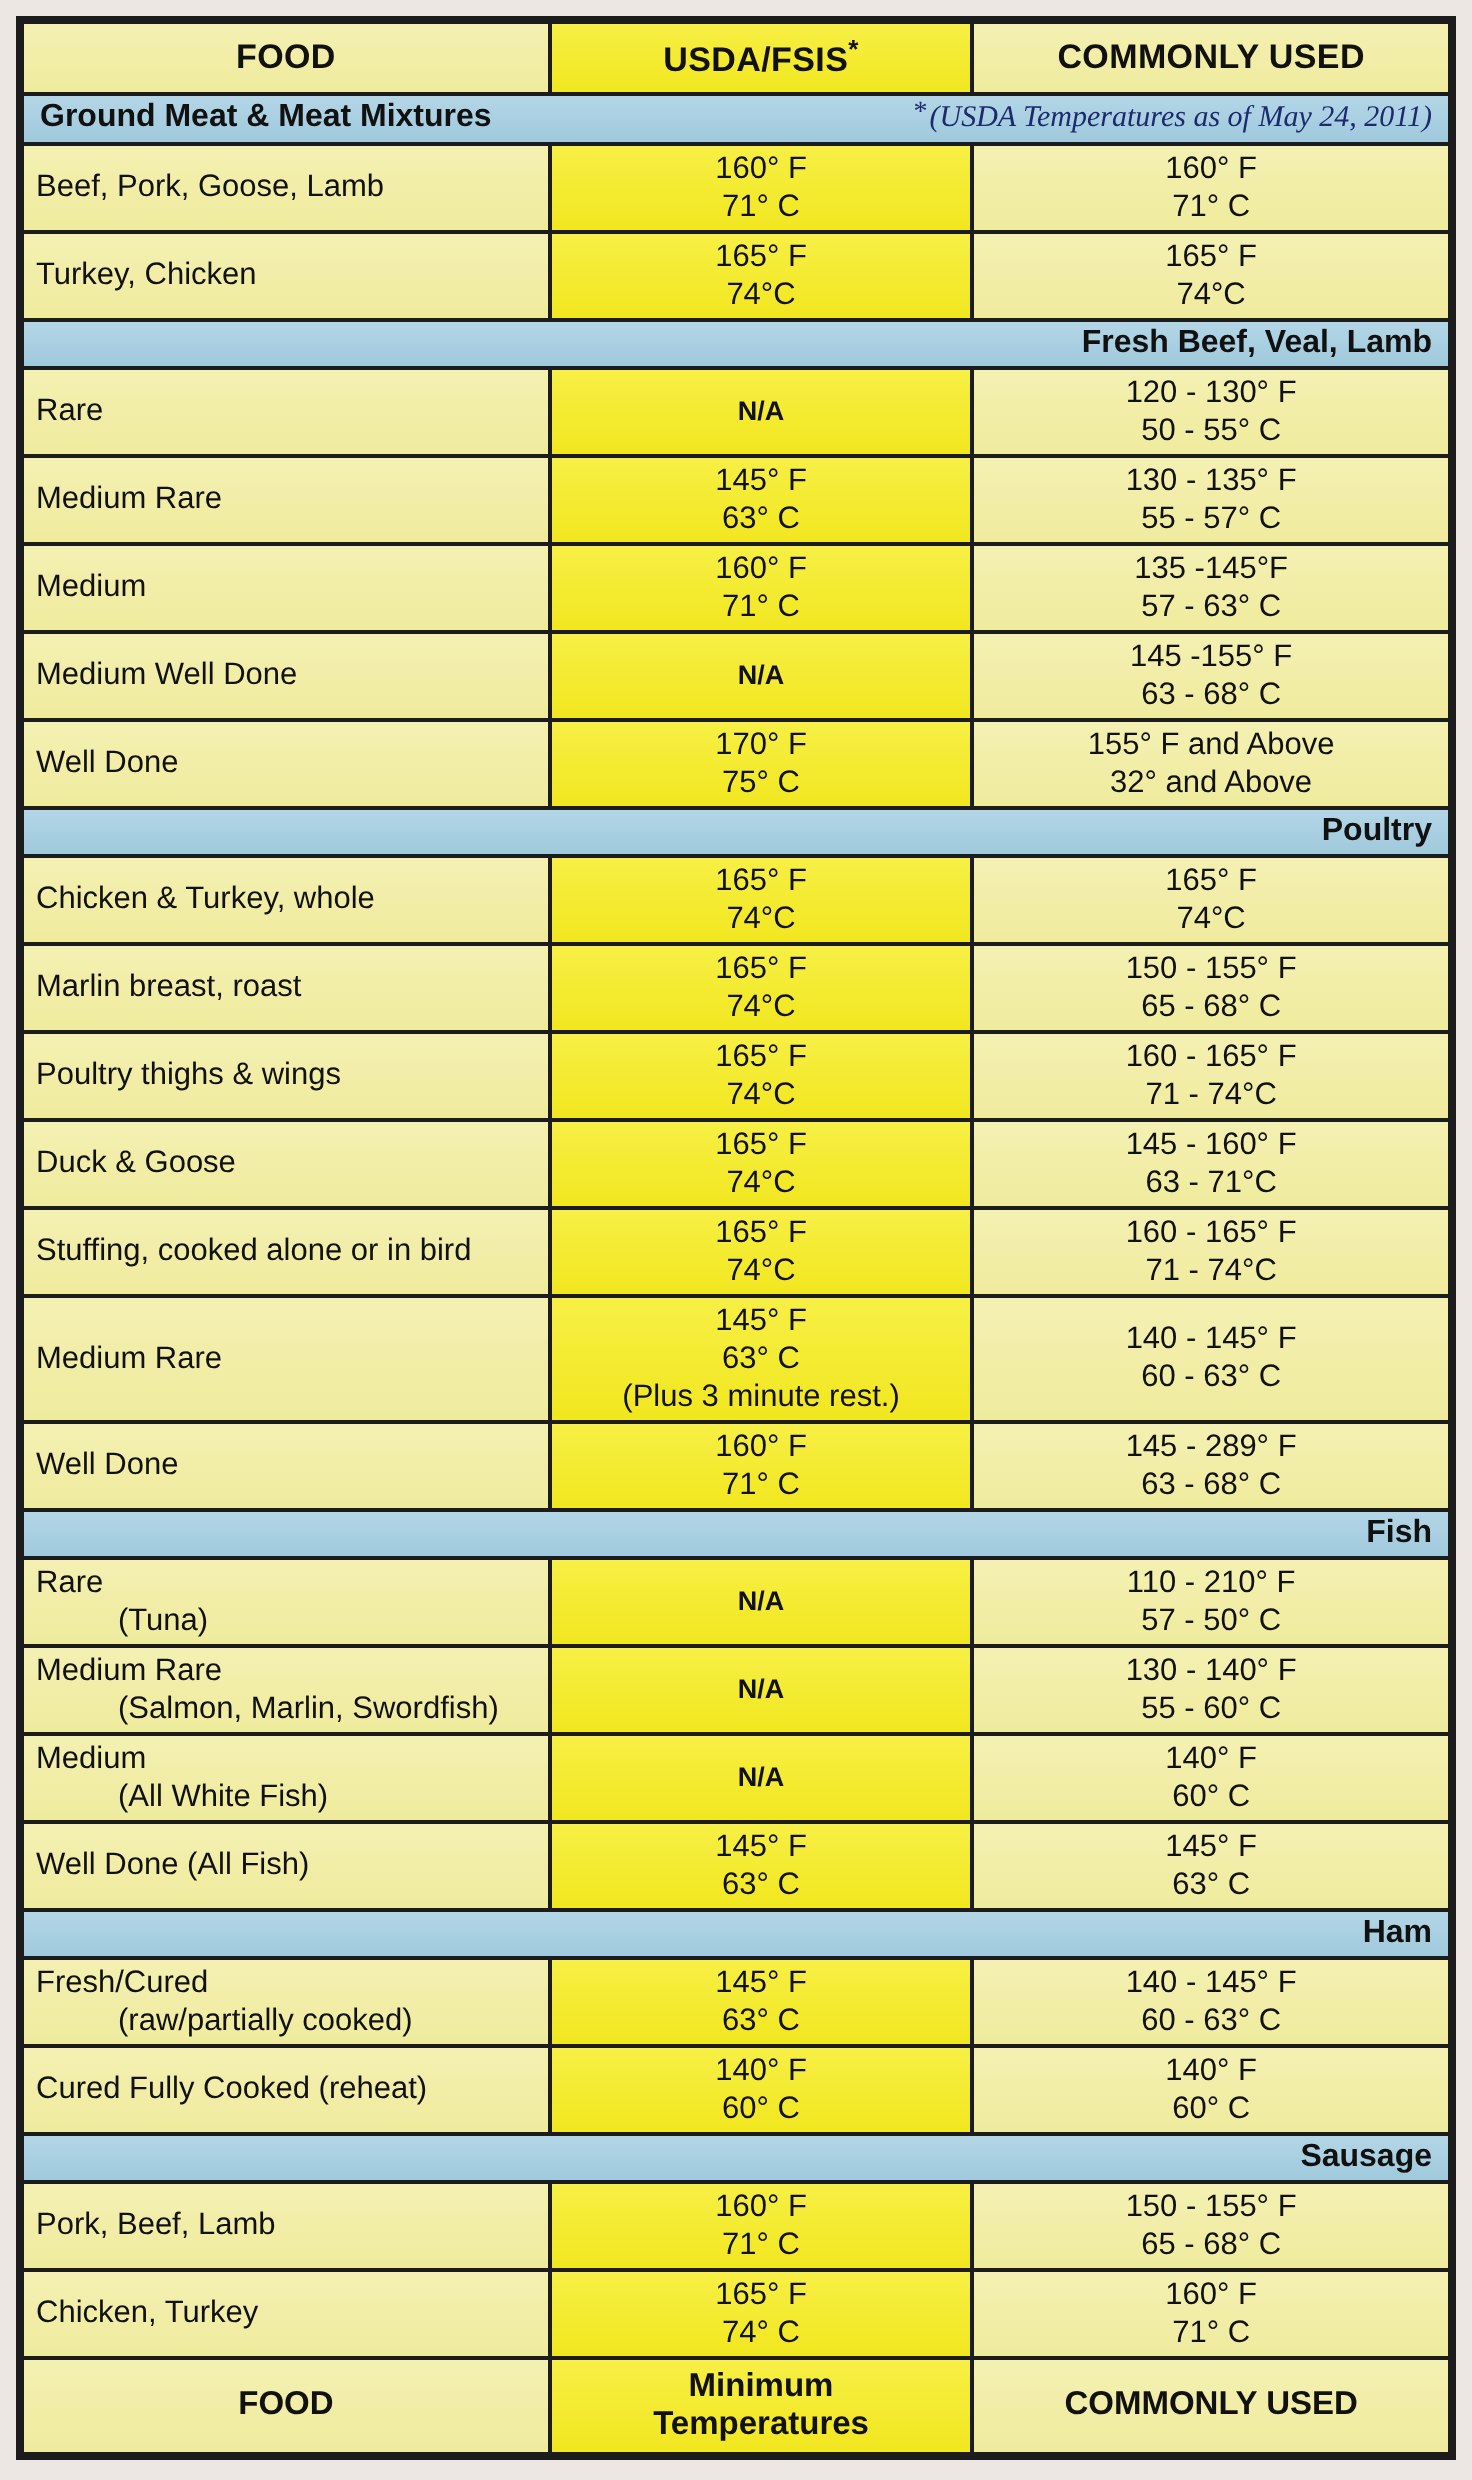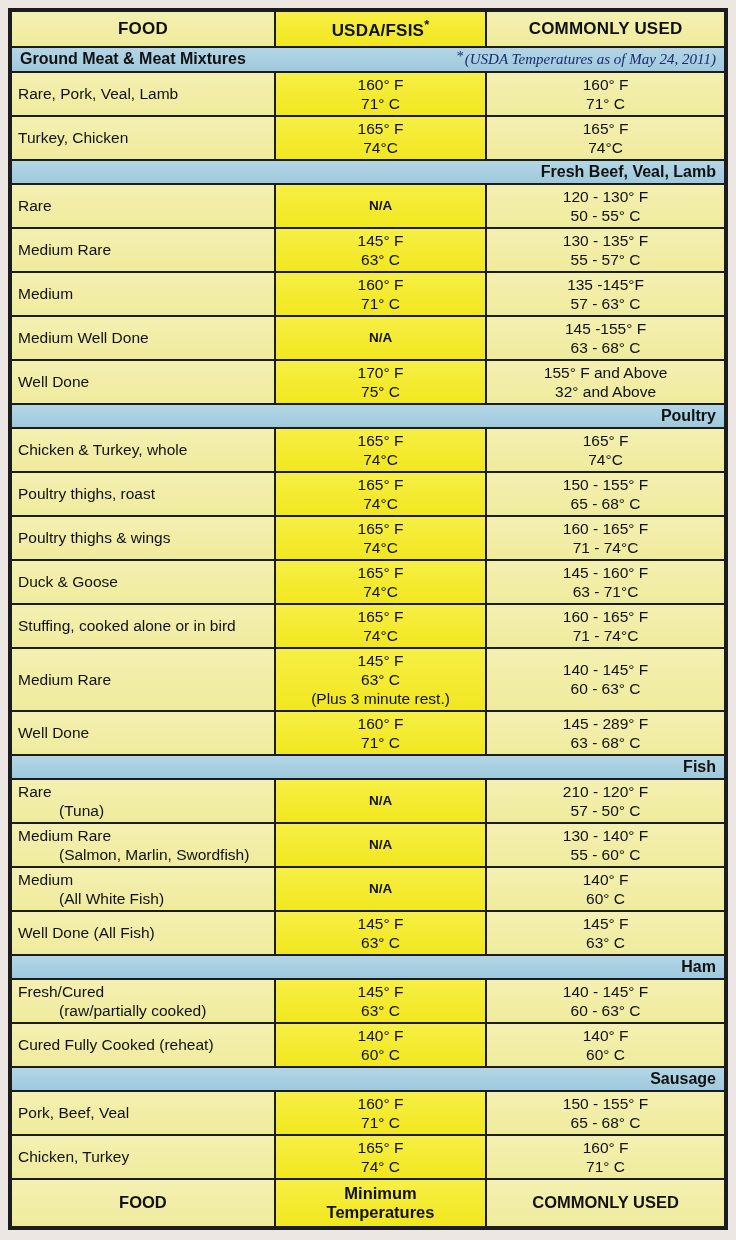--- a/index.html
+++ b/index.html
@@ -70,21 +70,21 @@
         <tr class="section-row section-blue">
           <td colspan="3">
             <div class="section-flex">
               <span>Ground Meat &amp; Meat Mixtures</span>
               <span class="section-note"><span class="note-star">*</span>(USDA Temperatures as of May 24, 2011)</span>
             </div>
           </td>
         </tr>
         <tr class="data-row">
           <td class="food-cell cell-pale">
-            <div>Rare, Pork, Veal, Lamb</div>
+            <div>Beef, Pork, Goose, Lamb</div>
           </td>
           <td class="temp-cell cell-bright">
             <div>160° F</div>
             <div>71° C</div>
           </td>
           <td class="temp-cell cell-pale">
             <div>160° F</div>
             <div>71° C</div>
           </td>
         </tr>
@@ -178,21 +178,21 @@
             <div>165° F</div>
             <div>74°C</div>
           </td>
           <td class="temp-cell cell-pale">
             <div>165° F</div>
             <div>74°C</div>
           </td>
         </tr>
         <tr class="data-row">
           <td class="food-cell cell-pale">
-            <div>Poultry thighs, roast</div>
+            <div>Marlin breast, roast</div>
           </td>
           <td class="temp-cell cell-bright">
             <div>165° F</div>
             <div>74°C</div>
           </td>
           <td class="temp-cell cell-pale">
             <div>150 - 155° F</div>
             <div>65 - 68° C</div>
           </td>
         </tr>
@@ -267,21 +267,21 @@
         </tr>
         <tr class="data-row">
           <td class="food-cell cell-pale">
             <div>Rare</div>
             <div class="food-sub italic">(Tuna)</div>
           </td>
           <td class="temp-cell cell-bright">
             <div class="na">N/A</div>
           </td>
           <td class="temp-cell cell-pale">
-            <div>210 - 120° F</div>
+            <div>110 - 210° F</div>
             <div>57 - 50° C</div>
           </td>
         </tr>
         <tr class="data-row">
           <td class="food-cell cell-pale">
             <div>Medium Rare</div>
             <div class="food-sub italic">(Salmon, Marlin, Swordfish)</div>
           </td>
           <td class="temp-cell cell-bright">
             <div class="na">N/A</div>
@@ -345,21 +345,21 @@
           <td class="temp-cell cell-pale">
             <div>140° F</div>
             <div>60° C</div>
           </td>
         </tr>
         <tr class="section-row section-blue">
           <td colspan="3"><span>Sausage</span></td>
         </tr>
         <tr class="data-row">
           <td class="food-cell cell-pale">
-            <div>Pork, Beef, Veal</div>
+            <div>Pork, Beef, Lamb</div>
           </td>
           <td class="temp-cell cell-bright">
             <div>160° F</div>
             <div>71° C</div>
           </td>
           <td class="temp-cell cell-pale">
             <div>150 - 155° F</div>
             <div>65 - 68° C</div>
           </td>
         </tr>

